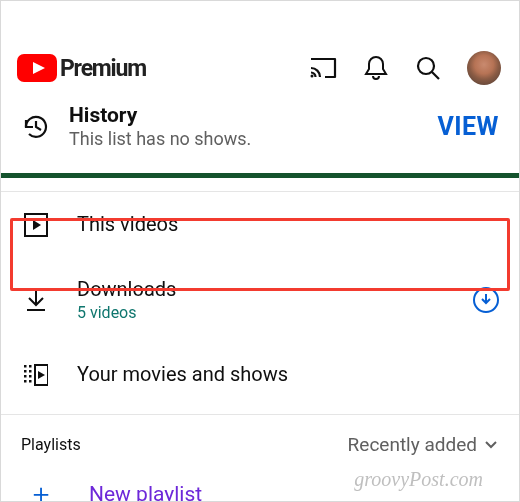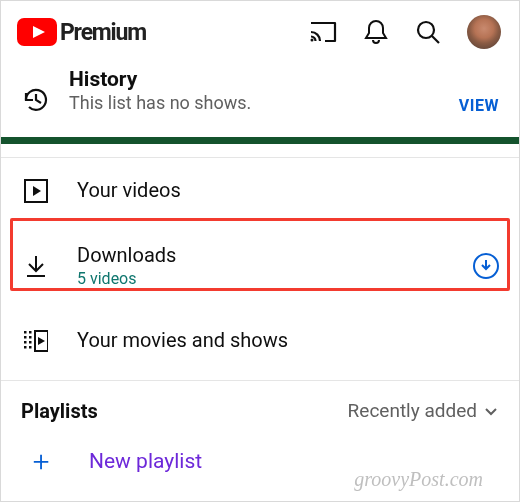--- a/index.html
+++ b/index.html
@@ -11,20 +11,21 @@
     position: relative;
     overflow: hidden;
     color: #0f0f0f;
     border: 1px solid #d9d9d9;
   }
   .topbar {
     display: flex;
     align-items: center;
     height: 62px;
     padding: 0 18px 0 16px;
+    margin-top: 36px;
   }
   .logo {
     display: flex;
     align-items: center;
     gap: 3px;
     flex: 1;
   }
   .logo-text {
     font-size: 23px;
     font-weight: 700;
@@ -37,29 +38,29 @@
     gap: 26px;
   }
   .avatar {
     width: 34px;
     height: 34px;
     border-radius: 50%;
     background: radial-gradient(circle at 50% 40%, #c98a6f 0%, #b67355 35%, #8a5b44 55%, #4a3a33 100%);
   }
   .history-row {
     display: flex;
-    align-items: flex-end;
+    align-items: center;
     padding: 4px 20px 22px 20px;
-    border-bottom: 7px solid #14532d;
+    border-bottom: 5px solid #14532d;
   }
   .history-ico { width: 30px; display:flex; align-items:center; justify-content:center; }
   .history-text { flex: 1; padding-left: 18px; }
   .history-title { font-size: 21px; font-weight: 700; line-height: 1.15; }
   .history-sub { font-size: 18px; color: #606060; line-height: 1.3; }
-  .view-btn { font-size: 16px; font-weight: 700; color: #065fd4; letter-spacing: 0.5px; }
+  .view-btn { font-size: 25px; font-weight: 700; color: #065fd4; letter-spacing: 0.5px; }
   .section-gap { height: 14px; background: #fff; border-bottom: 1px solid #e5e5e5; }
   .list-item {
     display: flex;
     align-items: center;
     padding: 0 20px;
     height: 66px;
   }
   .list-item .ico { width: 30px; display:flex; align-items:center; justify-content:center; }
   .list-item .txt { flex: 1; padding-left: 26px; }
   .li-title { font-size: 20px; color: #0f0f0f; line-height: 1.15; }
@@ -78,21 +79,21 @@
     width: 26px; height: 26px; border: 2.5px solid #065fd4; border-radius: 50%;
     display:flex; align-items:center; justify-content:center;
   }
   .playlists-head {
     display: flex;
     align-items: center;
     padding: 18px 20px 10px 20px;
     margin-top: 6px;
     border-top: 1px solid #e5e5e5;
   }
-  .pl-title { font-size: 20px; color: #0f0f0f; flex: 1; font-weight: bold; }
+  .pl-title { font-size: 16px; color: #0f0f0f; flex: 1; }
   .sort { display:flex; align-items:center; gap:6px; color:#606060; font-size:19px;text-align:center; }
   .new-playlist {
     display:flex; align-items:center;
     padding: 14px 20px 14px 26px;
     gap: 34px;
   }
   .plus { color:#065fd4; font-size:28px; font-weight:300; line-height:1; }
   .np-text { color:#6d28d9; font-size:21px; font-weight:400; }
   .watermark {
     position:absolute; right:36px; bottom:10px;
@@ -150,21 +151,21 @@
 <div class="section-gap"></div>
 
 <div class="list-item">
   <div class="ico">
     <svg width="24" height="24" viewBox="0 0 24 24" fill="none" stroke="#0f0f0f" stroke-width="2">
       <rect x="1" y="1" width="22" height="22"></rect>
       <path d="M9 7 L17 12 L9 17 Z" fill="#0f0f0f" stroke="none"></path>
     </svg>
   </div>
   <div class="txt">
-    <div class="li-title">Your videos</div>
+    <div class="li-title">This videos</div>
   </div>
 </div>
 
 <div class="list-item" style="height:84px;">
   <div class="ico">
     <svg width="24" height="24" viewBox="0 0 24 24" fill="none" stroke="#0f0f0f" stroke-width="2">
       <line x1="12" y1="2" x2="12" y2="16"></line>
       <polyline points="5,10 12,17 19,10" fill="none"></polyline>
       <line x1="3" y1="22" x2="21" y2="22"></line>
     </svg>

